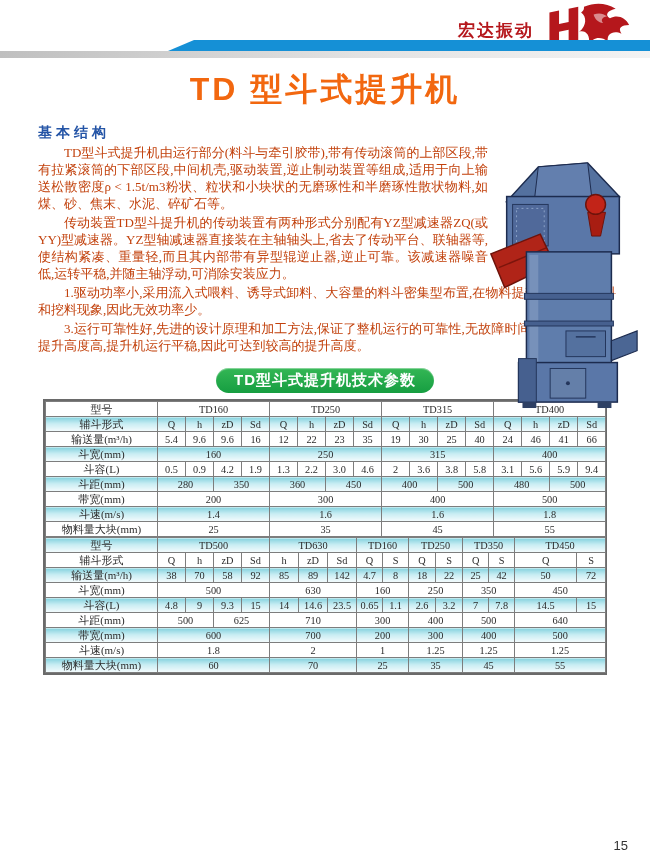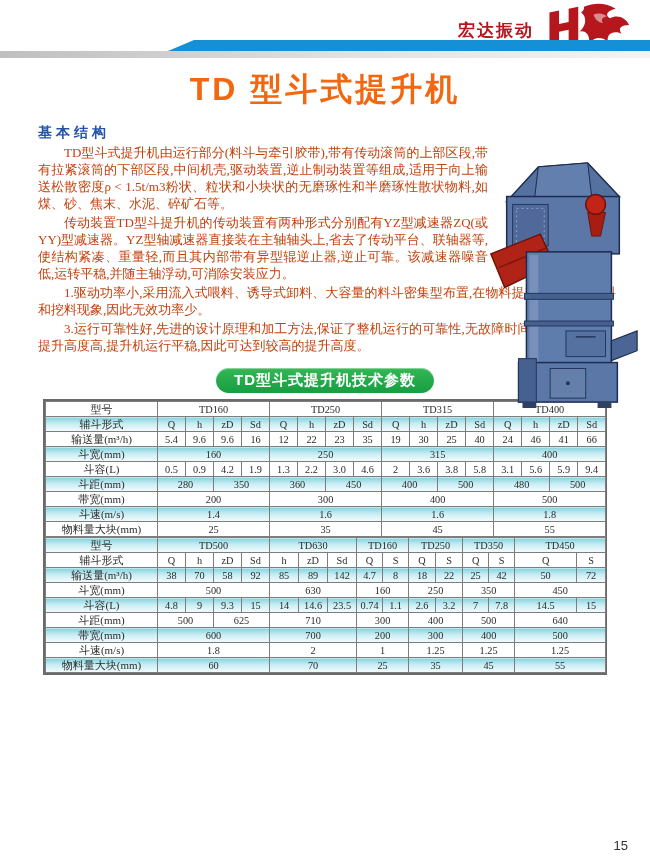--- a/index.html
+++ b/index.html
@@ -339,21 +339,21 @@
         </tr>
         <tr class="grad">
           <td class="lbl">斗容(L)</td>
           <td>4.8</td>
           <td>9</td>
           <td>9.3</td>
           <td>15</td>
           <td>14</td>
           <td>14.6</td>
           <td>23.5</td>
-          <td>0.74</td>
+          <td>0.65</td>
           <td>1.1</td>
           <td>2.6</td>
           <td>3.2</td>
           <td>7</td>
           <td>7.8</td>
           <td>14.5</td>
           <td>15</td>
         </tr>
         <tr class="plain">
           <td class="lbl">斗距(mm)</td>

